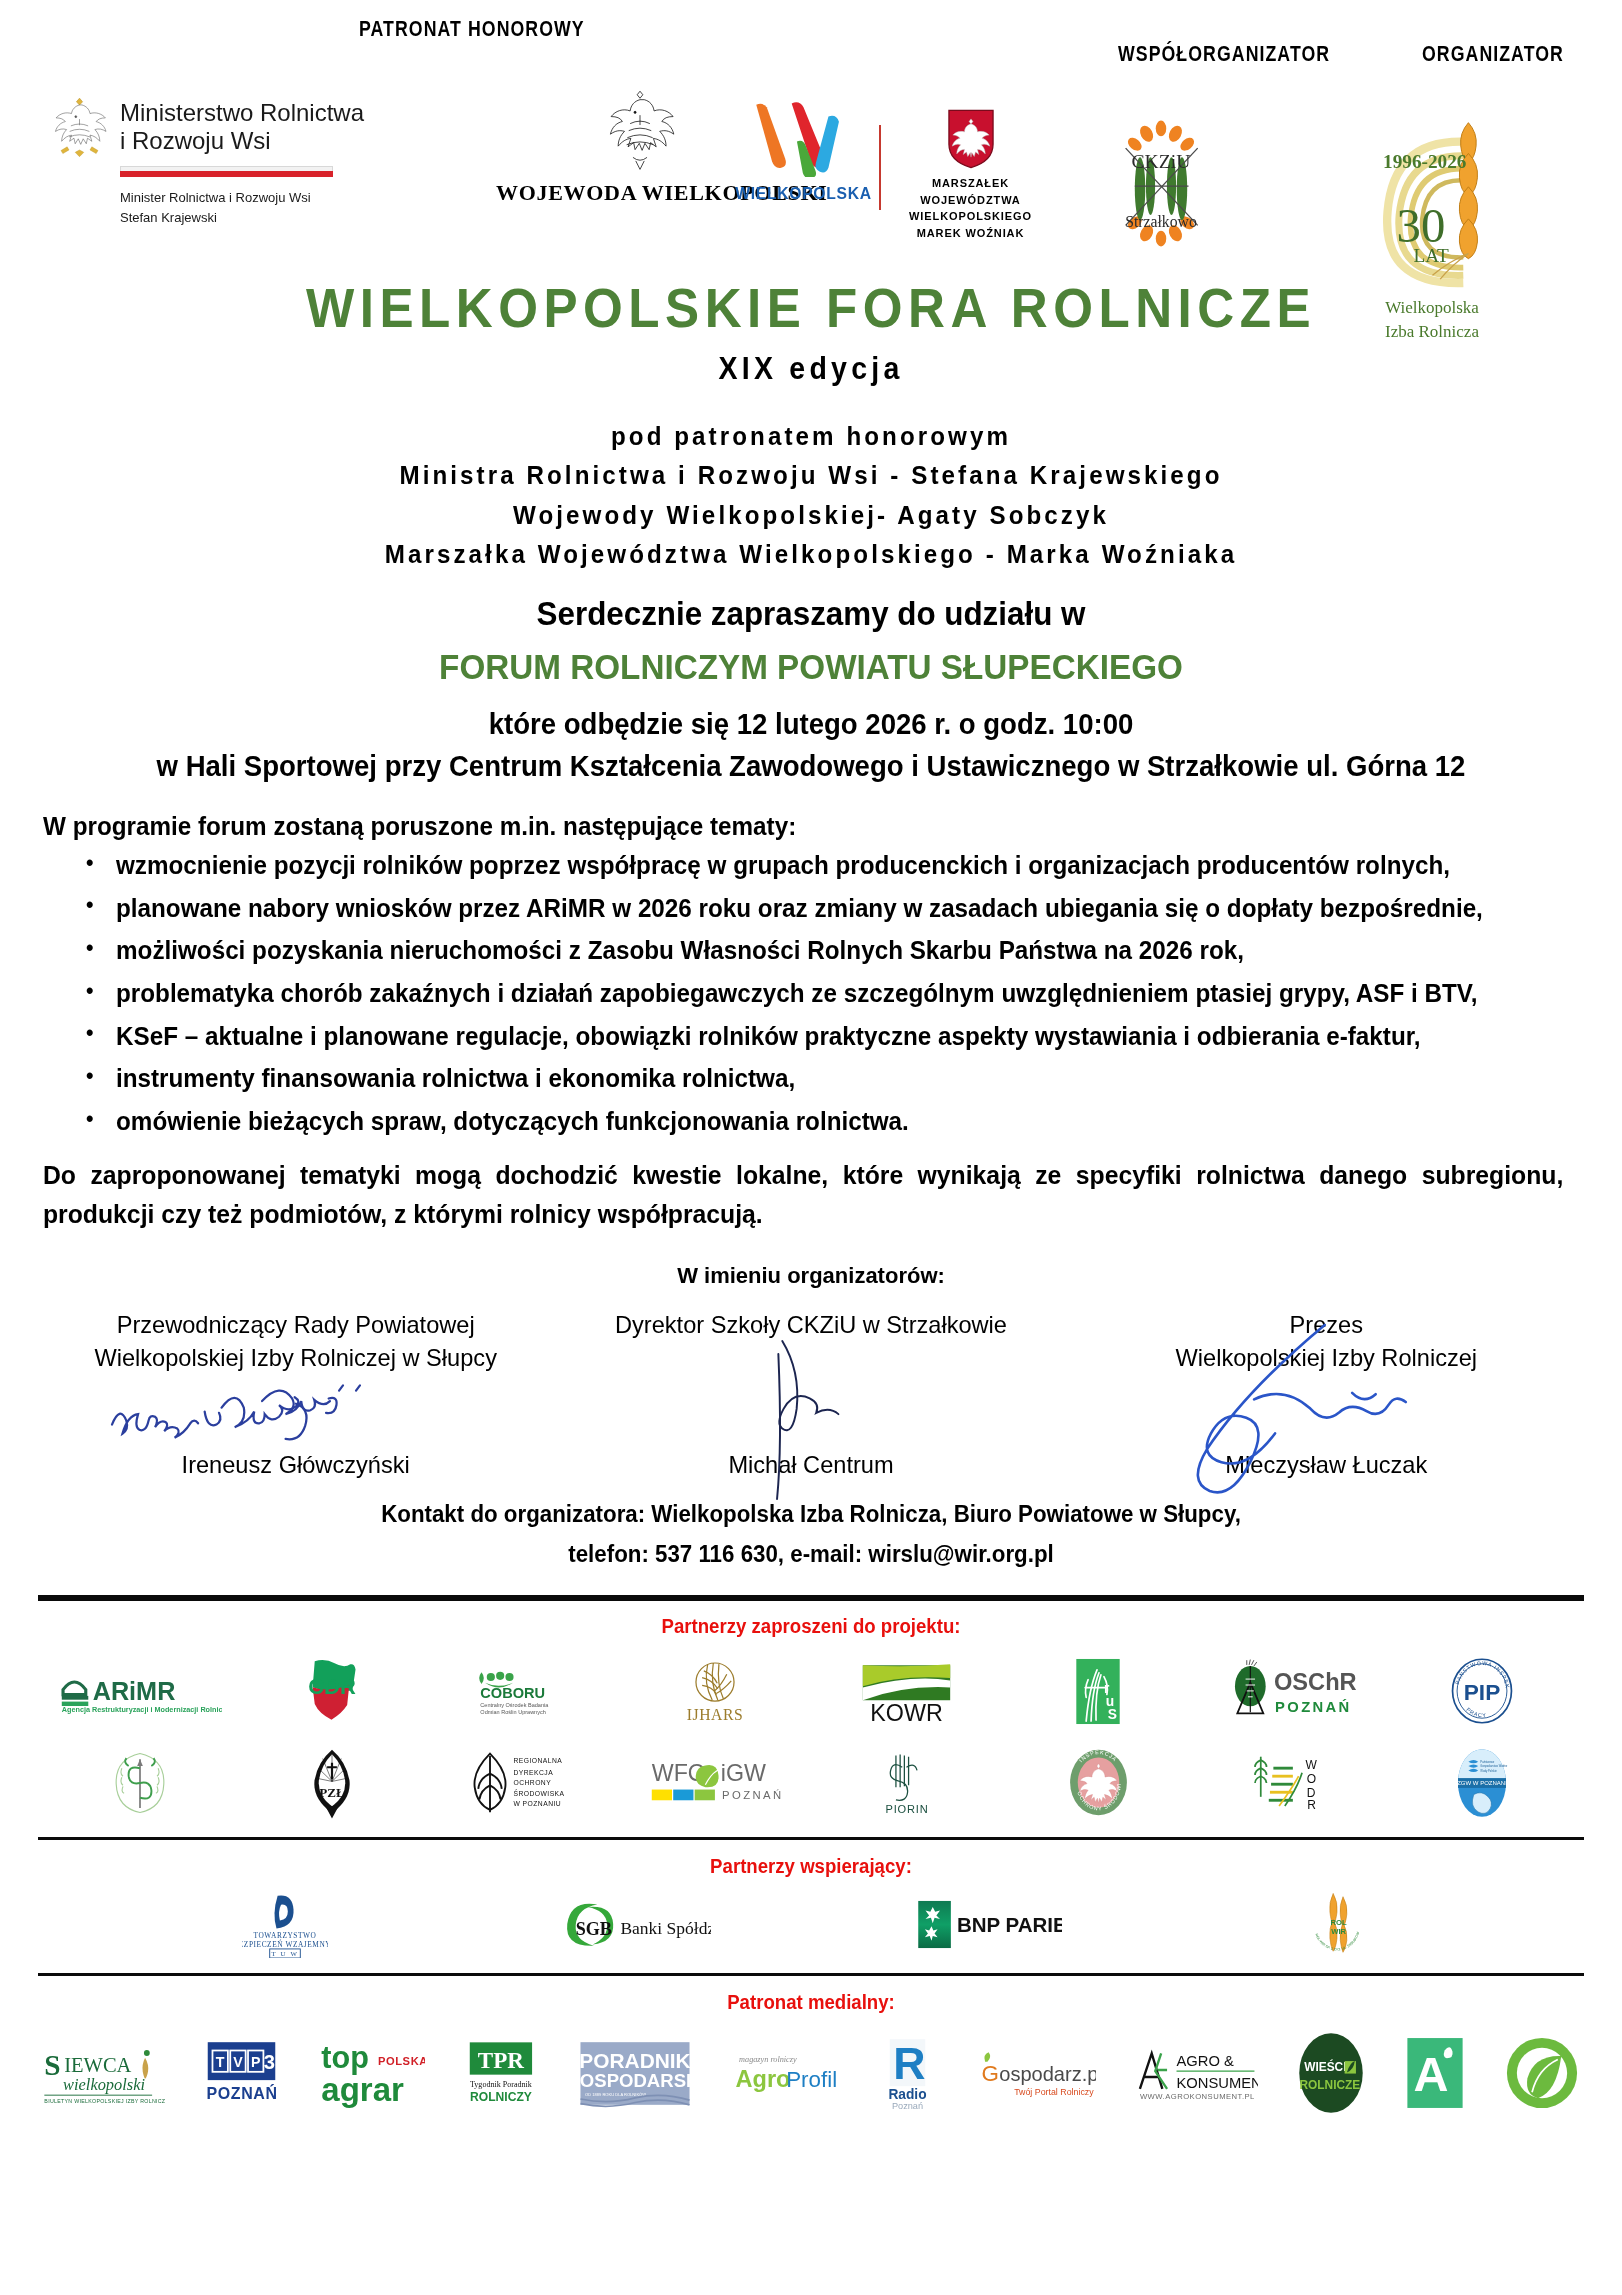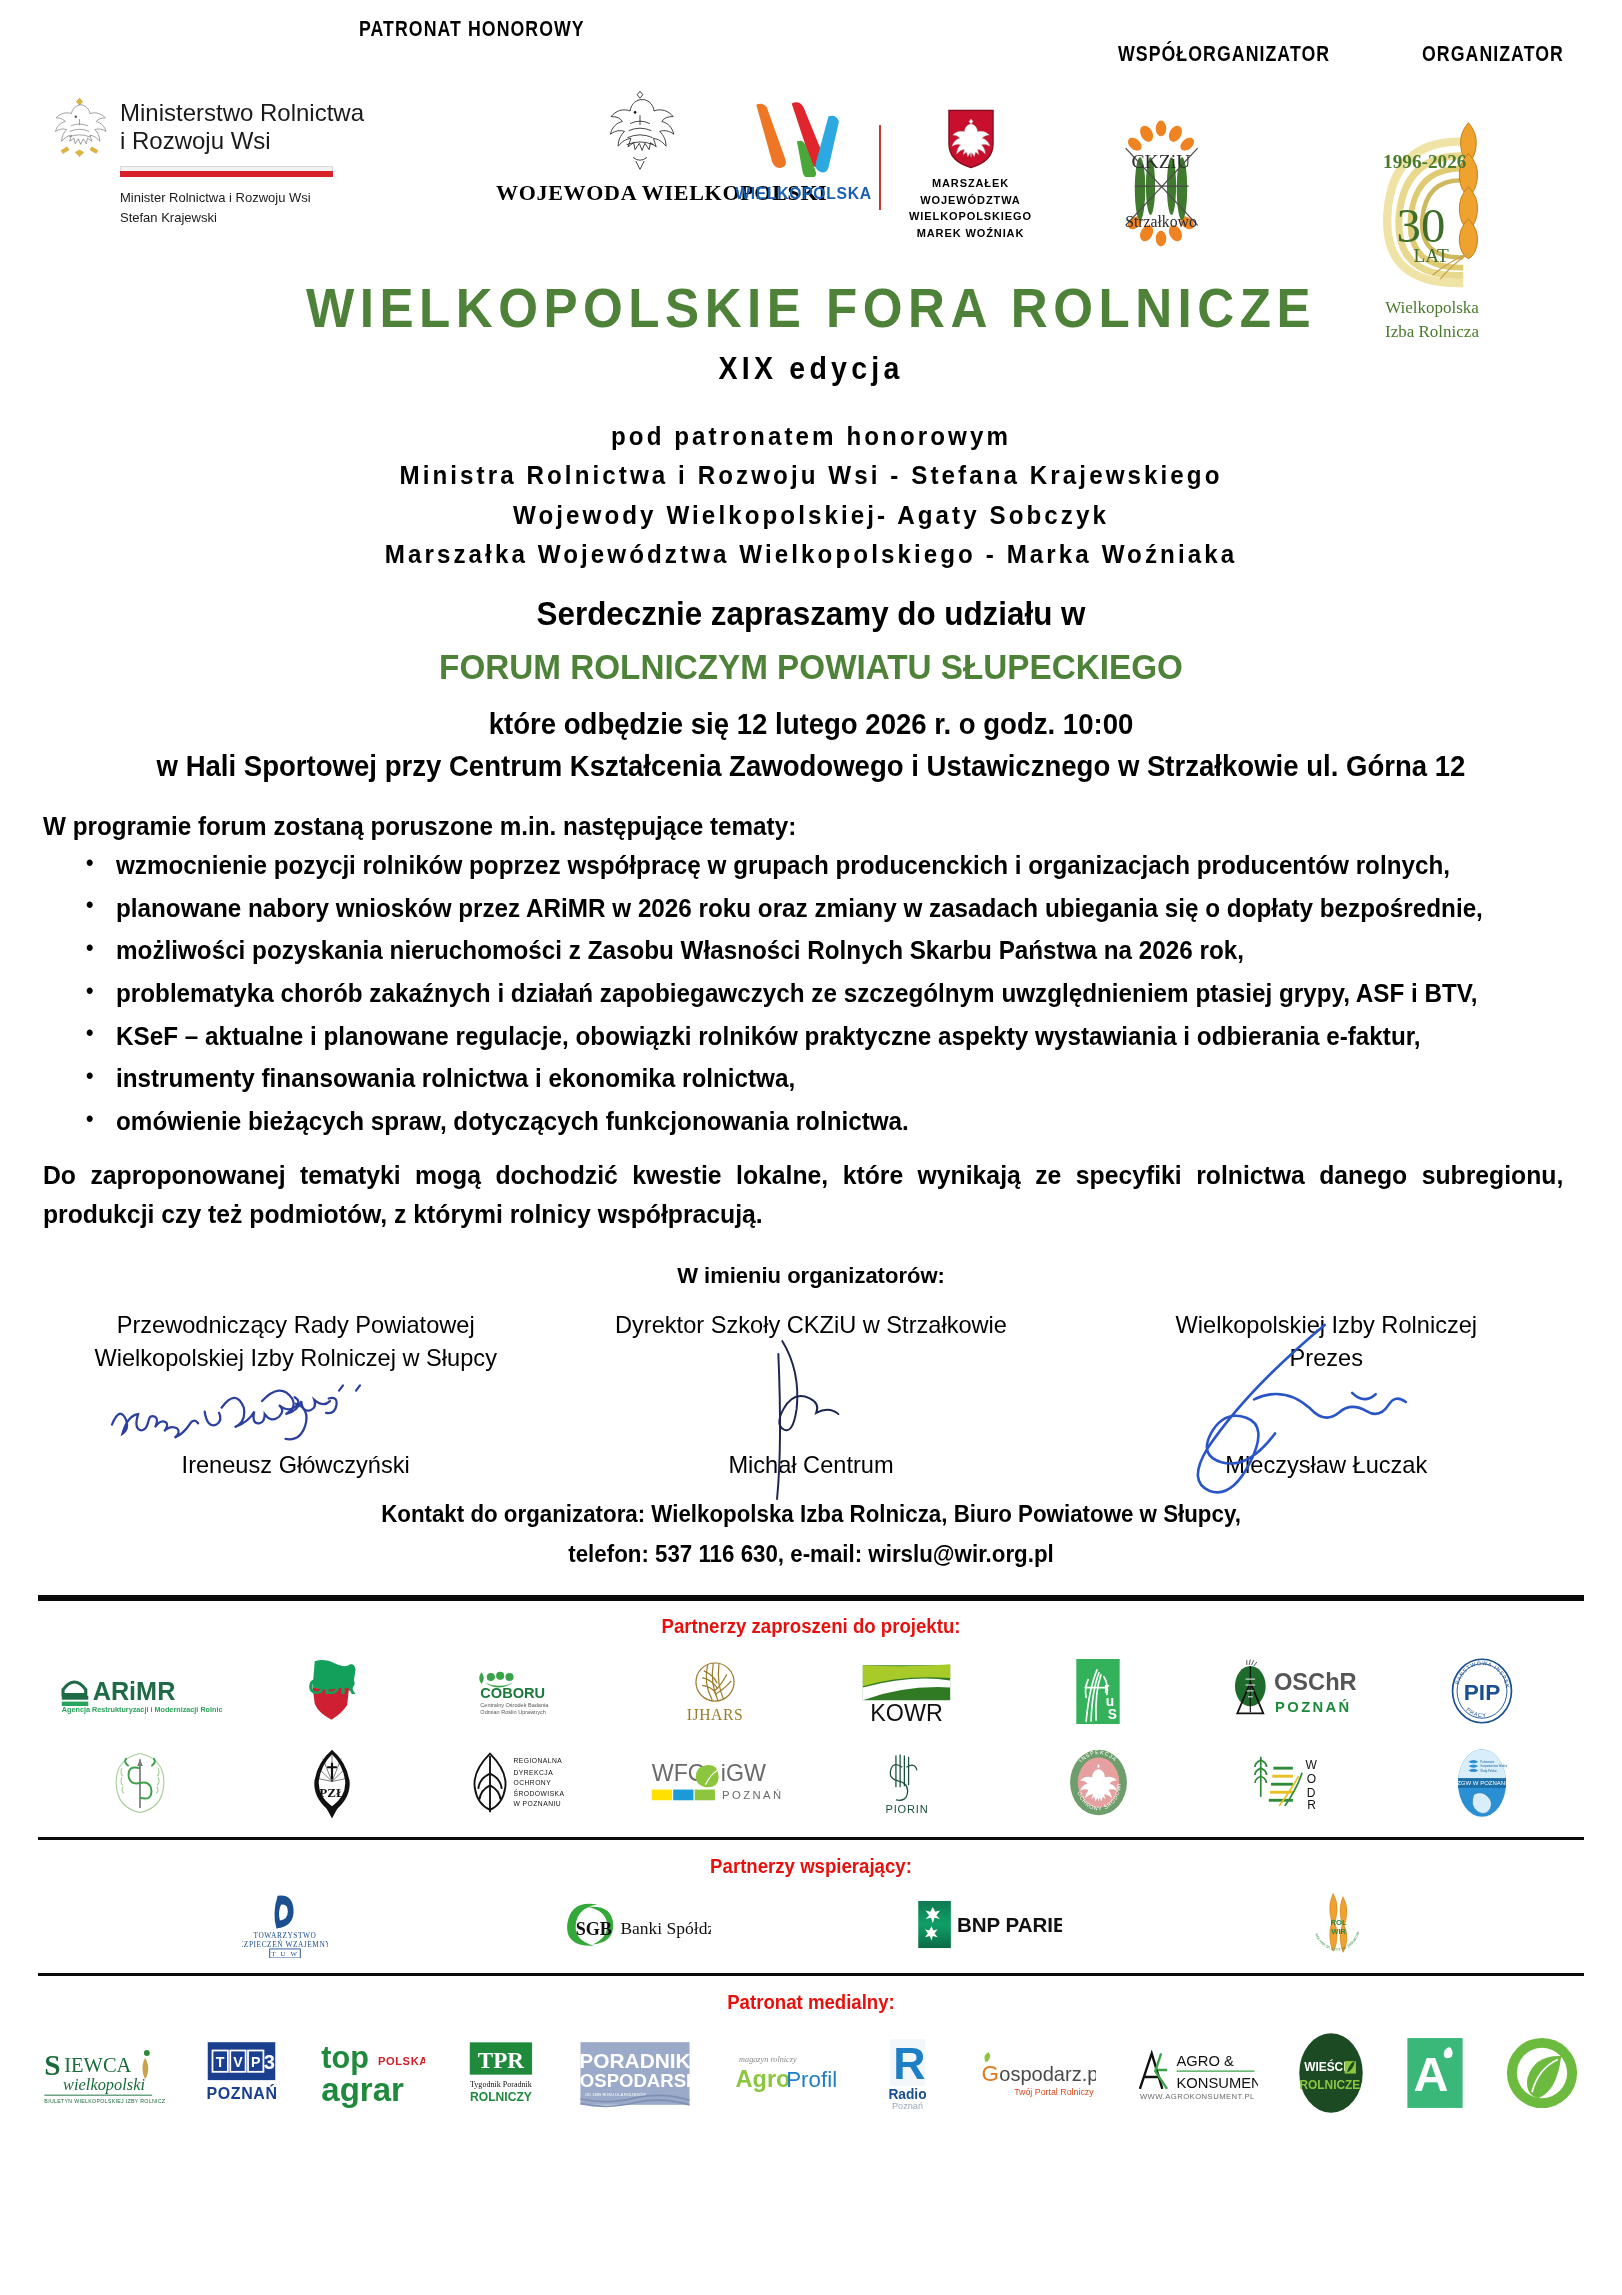--- a/index.html
+++ b/index.html
@@ -342,22 +342,22 @@
           <g fill="none" stroke="#1c2550" stroke-width="3" stroke-linecap="round">
             <path d="M126 4 q28 46 22 104 q-6 42 -22 30 q-10 -8 2 -30 q16 -28 40 -16 q16 8 10 22 q20 -10 34 2"></path>
             <path d="M120 24 q6 140 -2 222"></path>
           </g>
         </svg>
       </div>
       <div class="who">Michał Centrum</div>
     </div>
 
     <div class="sign-col">
+      <div class="role">Prezes</div>
       <div class="role">Wielkopolskiej Izby Rolniczej</div>
-      <div class="role">Prezes</div>
       <div class="sign-space">
         <svg class="sig-svg" width="340" height="183" viewBox="0 0 520 280" style="top:-54px">
           <g fill="none" stroke="#2a55c8" stroke-width="4" stroke-linecap="round">
             <path d="M258 6 q-120 100 -180 190 q-30 50 4 64 q34 12 62 -44 q28 -56 -6 -68 q-34 -12 -54 24 q-18 34 16 44 q40 12 82 -44"></path>
             <path d="M150 120 q46 -22 86 14 q22 24 44 6 q18 -16 42 -2 q20 12 34 -10 q10 -16 26 -4"></path>
             <path d="M300 110 q18 18 36 2"></path>
           </g>
         </svg>
       </div>
       <div class="who">Mieczysław Łuczak</div>

